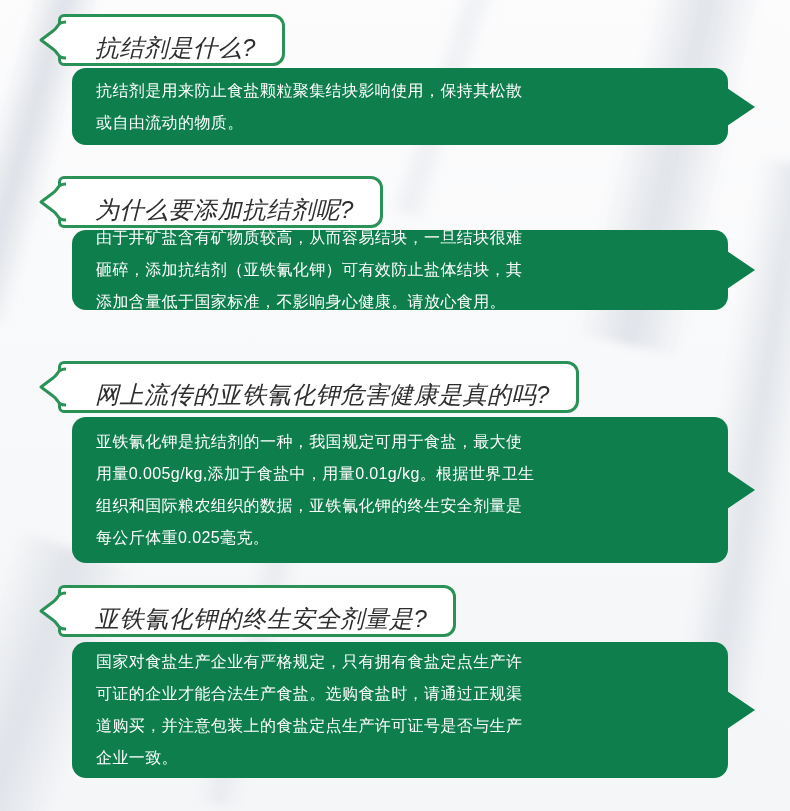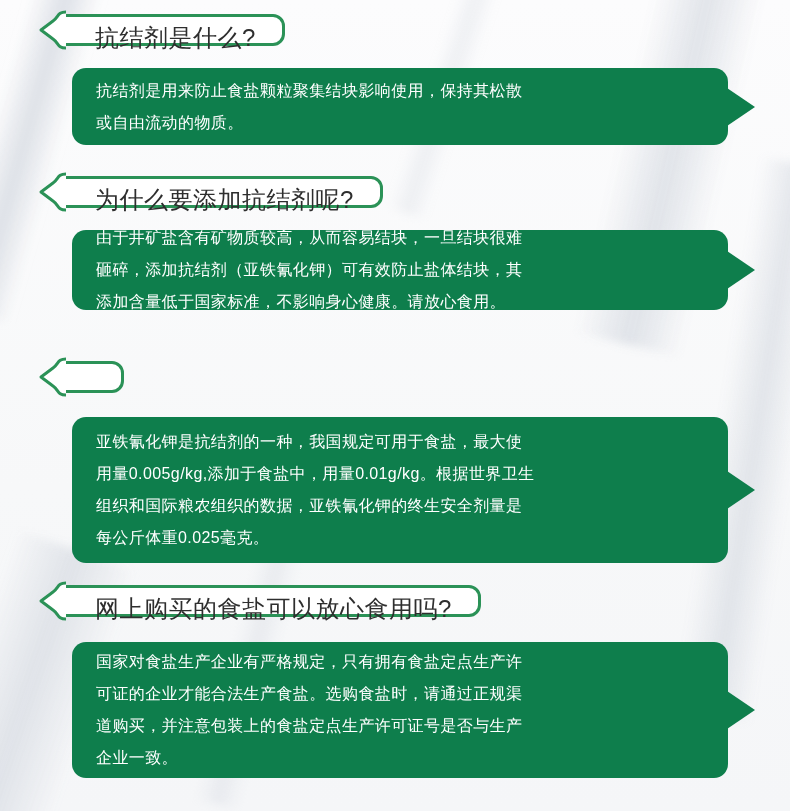--- a/index.html
+++ b/index.html
@@ -23,28 +23,29 @@
   .vein.v1{left:-10px;top:-40px;width:70px;height:360px;transform:rotate(16deg);}
   .vein.v2{left:620px;top:-70px;width:110px;height:420px;transform:rotate(13deg);opacity:.9;}
   .vein.v3{left:716px;top:160px;width:80px;height:560px;transform:rotate(9deg);opacity:.8;}
   .vein.v4{left:-50px;top:540px;width:130px;height:380px;transform:rotate(19deg);opacity:.85;}
   .vein.v5{left:240px;top:430px;width:46px;height:380px;transform:rotate(14deg);opacity:.5;}
   .vein.v6{left:430px;top:-60px;width:40px;height:280px;transform:rotate(18deg);opacity:.45;}
 
   
   .q-bubble{
     position:absolute;left:58px;z-index:1;
-    height:32px;
+    height:52px;
     display:flex;align-items:center;
     box-sizing:border-box;
     background:#ffffff;
     border:3px solid var(--outline-green,#2b9257);
     border-radius:6px 12px 12px 6px;
     padding:16px 26px 0 34px;
     width:max-content;
+    font-style:italic;
   }
   .q-text{
     font-size:24px;line-height:1;
     color:var(--question-text-color,#2e2e2e);
     letter-spacing:.5px;
     white-space:nowrap;
     font-weight:500;
   }
   .q-tail{
     position:absolute;left:-23px;top:50%;
@@ -114,35 +115,36 @@
     <span class="a-text">由于井矿盐含有矿物质较高，从而容易结块，一旦结块很难
 砸碎，添加抗结剂（亚铁氰化钾）可有效防止盐体结块，其
 添加含量低于国家标准，不影响身心健康。请放心食用。</span>
     <span class="a-arrow"></span>
   </div>
 
   <div class="q-bubble" style="top:361px;">
     <svg class="q-tail" viewBox="0 0 29 40">
       <path d="M28 2 C19 2 21 7 15 11 L3 20 L15 29 C21 33 19 38 28 38" fill="#ffffff" stroke="#2b9257" stroke-width="3" stroke-linejoin="round" stroke-linecap="butt"></path>
     </svg>
+    <span class="q-text">网上流传的亚铁氰化钾危害健康是真的吗?</span>
   </div>
 
   <div class="a-bubble" style="top:417px;height:146px;">
     <span class="a-text">亚铁氰化钾是抗结剂的一种，我国规定可用于食盐，最大使
 用量0.005g/kg,添加于食盐中，用量0.01g/kg。根据世界卫生
 组织和国际粮农组织的数据，亚铁氰化钾的终生安全剂量是
 每公斤体重0.025毫克。</span>
     <span class="a-arrow"></span>
   </div>
 
   <div class="q-bubble" style="top:585px;">
     <svg class="q-tail" viewBox="0 0 29 40">
       <path d="M28 2 C19 2 21 7 15 11 L3 20 L15 29 C21 33 19 38 28 38" fill="#ffffff" stroke="#2b9257" stroke-width="3" stroke-linejoin="round" stroke-linecap="butt"></path>
     </svg>
-    <span class="q-text">网上购买的食盐可以放心食用吗?</span>
+    <span class="q-text">亚铁氰化钾的终生安全剂量是?</span>
   </div>
 
   <div class="a-bubble" style="top:642px;height:136px;">
     <span class="a-text">国家对食盐生产企业有严格规定，只有拥有食盐定点生产许
 可证的企业才能合法生产食盐。选购食盐时，请通过正规渠
 道购买，并注意包装上的食盐定点生产许可证号是否与生产
 企业一致。</span>
     <span class="a-arrow"></span>
   </div>
 

